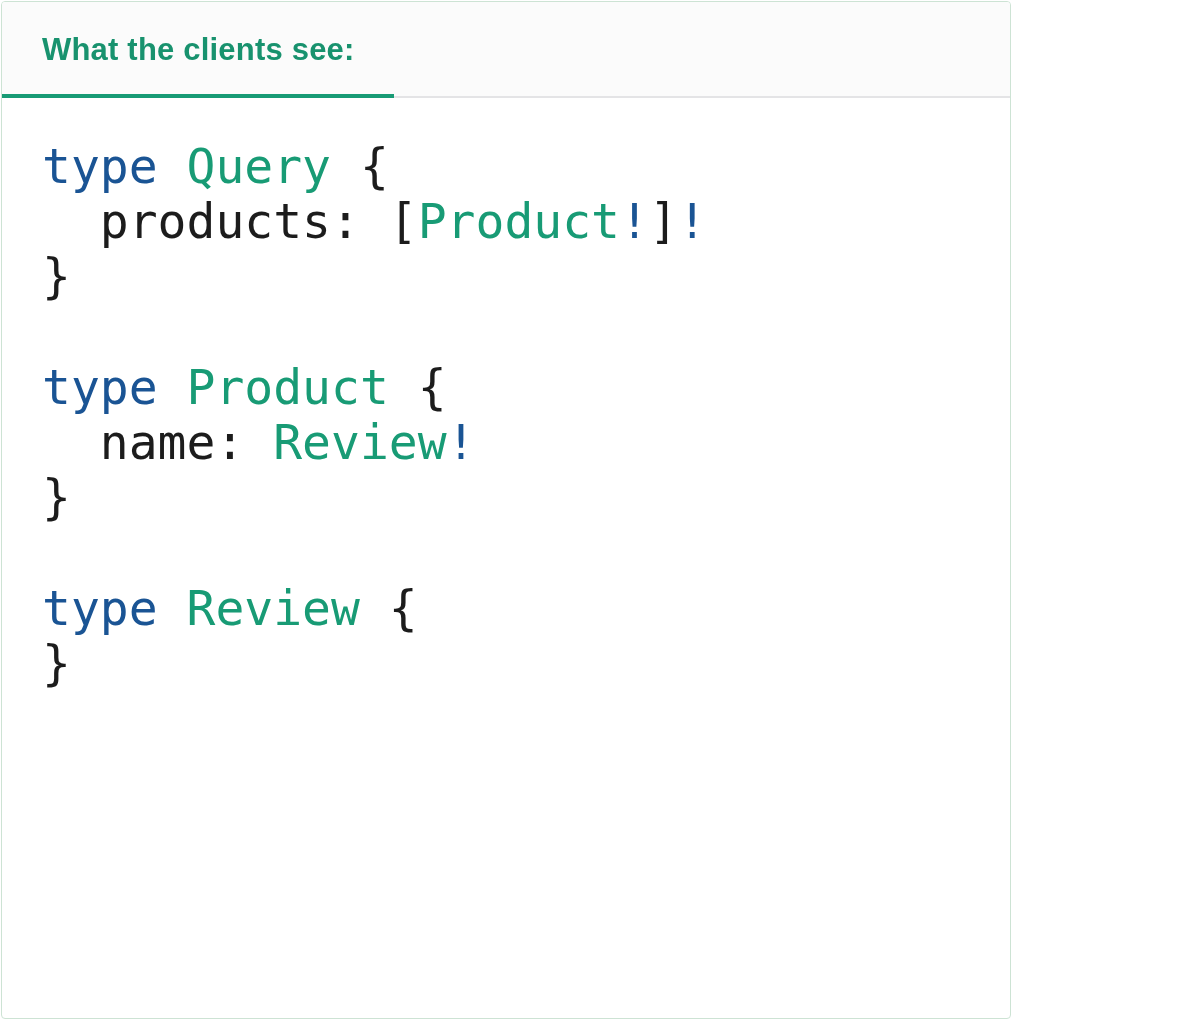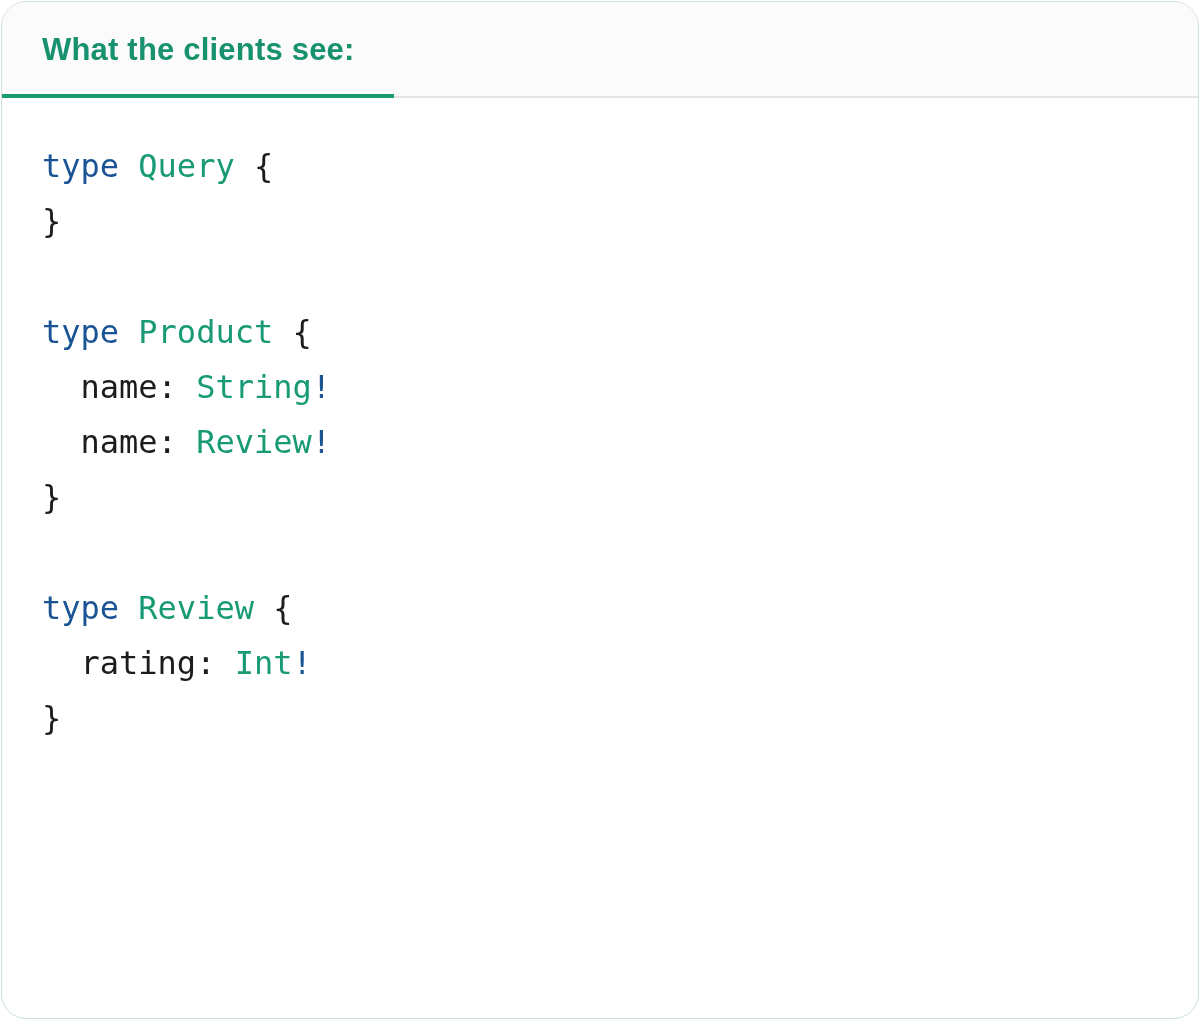--- a/index.html
+++ b/index.html
@@ -8,24 +8,24 @@
     width: 1200px;
     height: 1020px;
     background: #ffffff;
     font-family: "Liberation Sans", sans-serif;
     overflow: hidden;
   }
 
   .card {
     position: absolute;
     left: 1px; top: 1px;
-    width: 1198px; height: 1018px;
+    width: 1010px; height: 1018px;
     background: #ffffff;
     border: 1px solid var(--card-border, #cde3d4);
-    border-radius: 25px;
+    border-radius: 4px;
     overflow: hidden;
   }
 
   .tab-bar {
     position: relative;
     height: 96px;
     background: var(--tab-bg, #fbfbfb);
     border-bottom: 2px solid var(--divider, #e4e4e6);
     display: flex;
     align-items: center;
@@ -46,21 +46,21 @@
     bottom: -2px;
     width: 392px;
     height: 4px;
     background: var(--teal, #189b75);
     z-index: 2;
   }
 
   .code-area {
     padding: 41px 30px 0 40px;
     font-family: "DejaVu Sans Mono", "Liberation Mono", monospace;
-    font-size: 32px;
+    font-size: 48px;
     line-height: 55.2px;
     color: var(--code-text, #1c1c1c);
   }
 
   .code-line { white-space: pre; }
 
   .tok-plain { color: var(--code-text, #1c1c1c); }
   .tok-kw    { color: var(--blue, #1a5494); }
   .tok-type  { color: var(--teal, #189b75); }
   .tok-bang  { color: var(--blue, #1a5494); }
@@ -69,24 +69,23 @@
 <body>
 
 <div class="card">
   <div class="tab-bar">
     <div class="tab-label">What the clients see:</div>
     <div class="tab-underline"></div>
   </div>
 
   <div class="code-area">
       <div class="code-line"><span class="tok-kw">type</span><span class="tok-plain"> </span><span class="tok-type">Query</span><span class="tok-plain"> {</span></div>
+      <div class="code-line"><span class="tok-plain">  products: [</span><span class="tok-type">Product</span><span class="tok-bang">!</span><span class="tok-plain">]</span><span class="tok-bang">!</span></div>
       <div class="code-line"><span class="tok-plain">}</span></div>
       <div class="code-line">&nbsp;</div>
       <div class="code-line"><span class="tok-kw">type</span><span class="tok-plain"> </span><span class="tok-type">Product</span><span class="tok-plain"> {</span></div>
-      <div class="code-line"><span class="tok-plain">  name: </span><span class="tok-type">String</span><span class="tok-bang">!</span></div>
       <div class="code-line"><span class="tok-plain">  name: </span><span class="tok-type">Review</span><span class="tok-bang">!</span></div>
       <div class="code-line"><span class="tok-plain">}</span></div>
       <div class="code-line">&nbsp;</div>
       <div class="code-line"><span class="tok-kw">type</span><span class="tok-plain"> </span><span class="tok-type">Review</span><span class="tok-plain"> {</span></div>
-      <div class="code-line"><span class="tok-plain">  rating: </span><span class="tok-type">Int</span><span class="tok-bang">!</span></div>
       <div class="code-line"><span class="tok-plain">}</span></div>
     </div>
 </div>
 
 </body></html>

